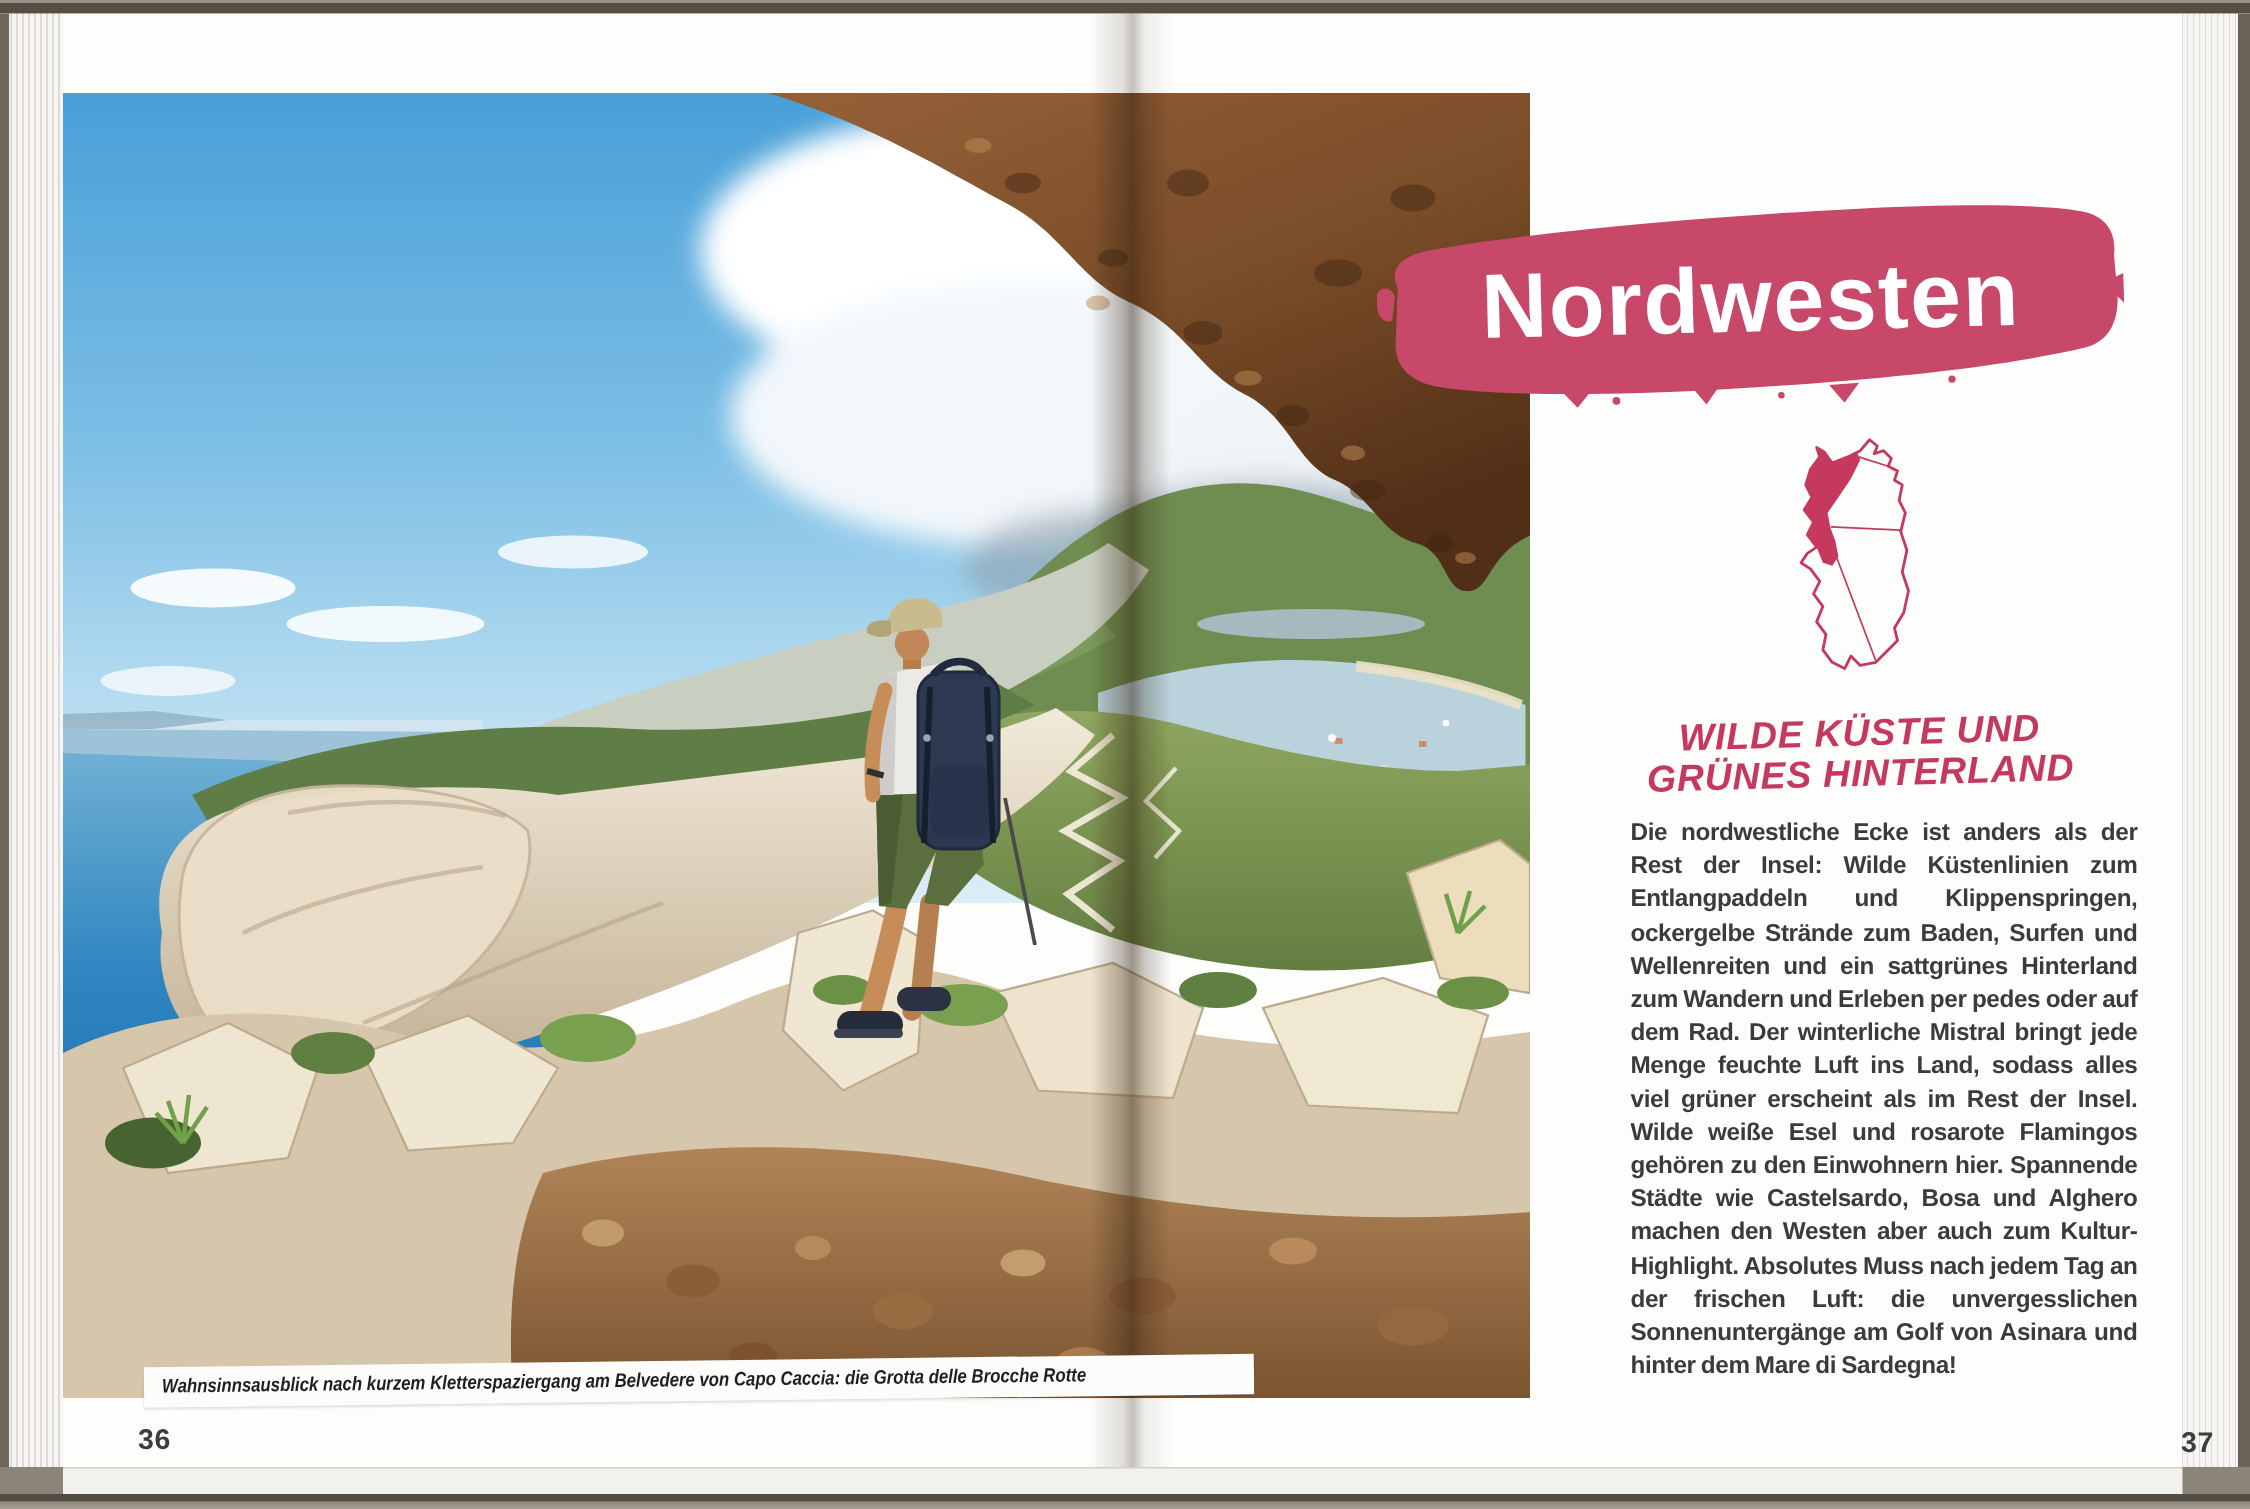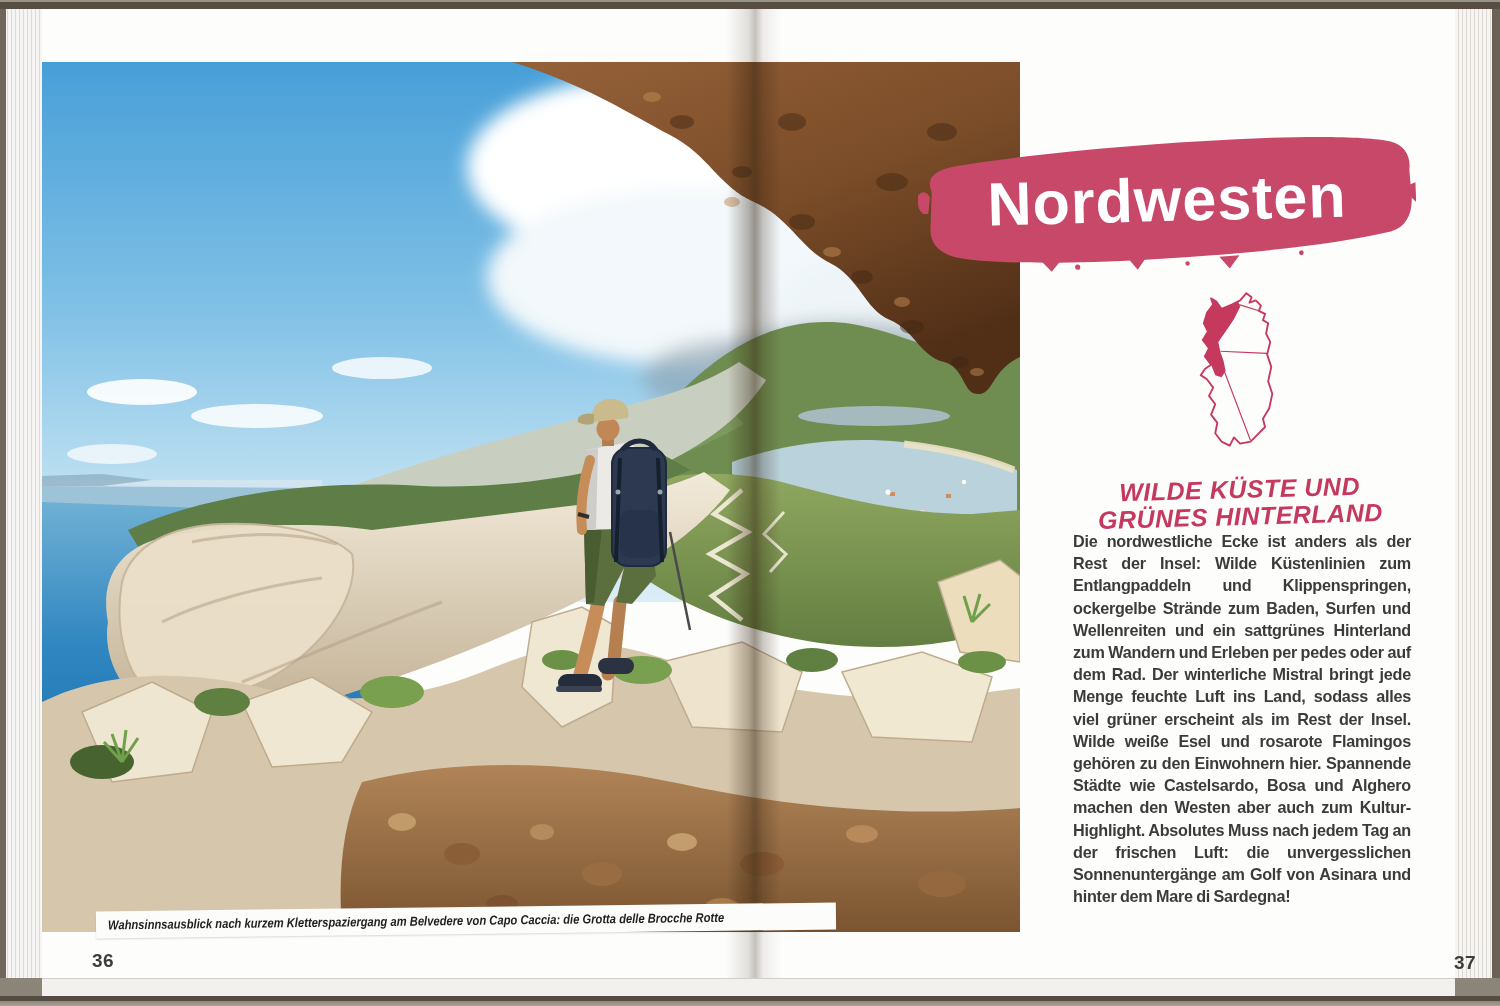--- a/index.html
+++ b/index.html
@@ -42,21 +42,21 @@
   .banner-text{position:absolute;left:0;top:0;width:100%;height:100%;display:flex;
     align-items:center;justify-content:center;color:#fff;font-weight:bold;font-size:61px;
     letter-spacing:1px;padding-top:2px;box-sizing:border-box;}
   .map{position:absolute;left:1140px;top:279px;width:108px;height:166px;}
   .map .region{fill:var(--mappink,#c5395f);}
   .map .outline{fill:none;stroke:var(--mappink,#c5395f);stroke-width:1.8;stroke-linejoin:round;}
   .map .border{fill:none;stroke:var(--mappink,#c5395f);stroke-width:1.1;}
   .subtitle{position:absolute;left:1018px;top:467px;width:360px;text-align:center;
     color:var(--mappink,#c5395f);font-weight:bold;font-style:italic;font-size:25px;
     line-height:27px;letter-spacing:.5px;transform:rotate(-1.6deg);}
-  .bodytext{position:absolute;left:1031px;top:521px;width:338px;margin:0;
+  .bodytext{position:absolute;left:1031px;top:521px;width:338px;margin:14px;
     font-size:16.2px;line-height:22.2px;font-weight:bold;color:#3b3b3b;
     text-align:justify;letter-spacing:-.25px;word-spacing:-.8px;}
 </style>
 </head>
 <body>
 
 <div class="scene">
   <div class="top-edge"></div>
   <div class="left-stack"></div>
   <div class="right-stack"></div>

